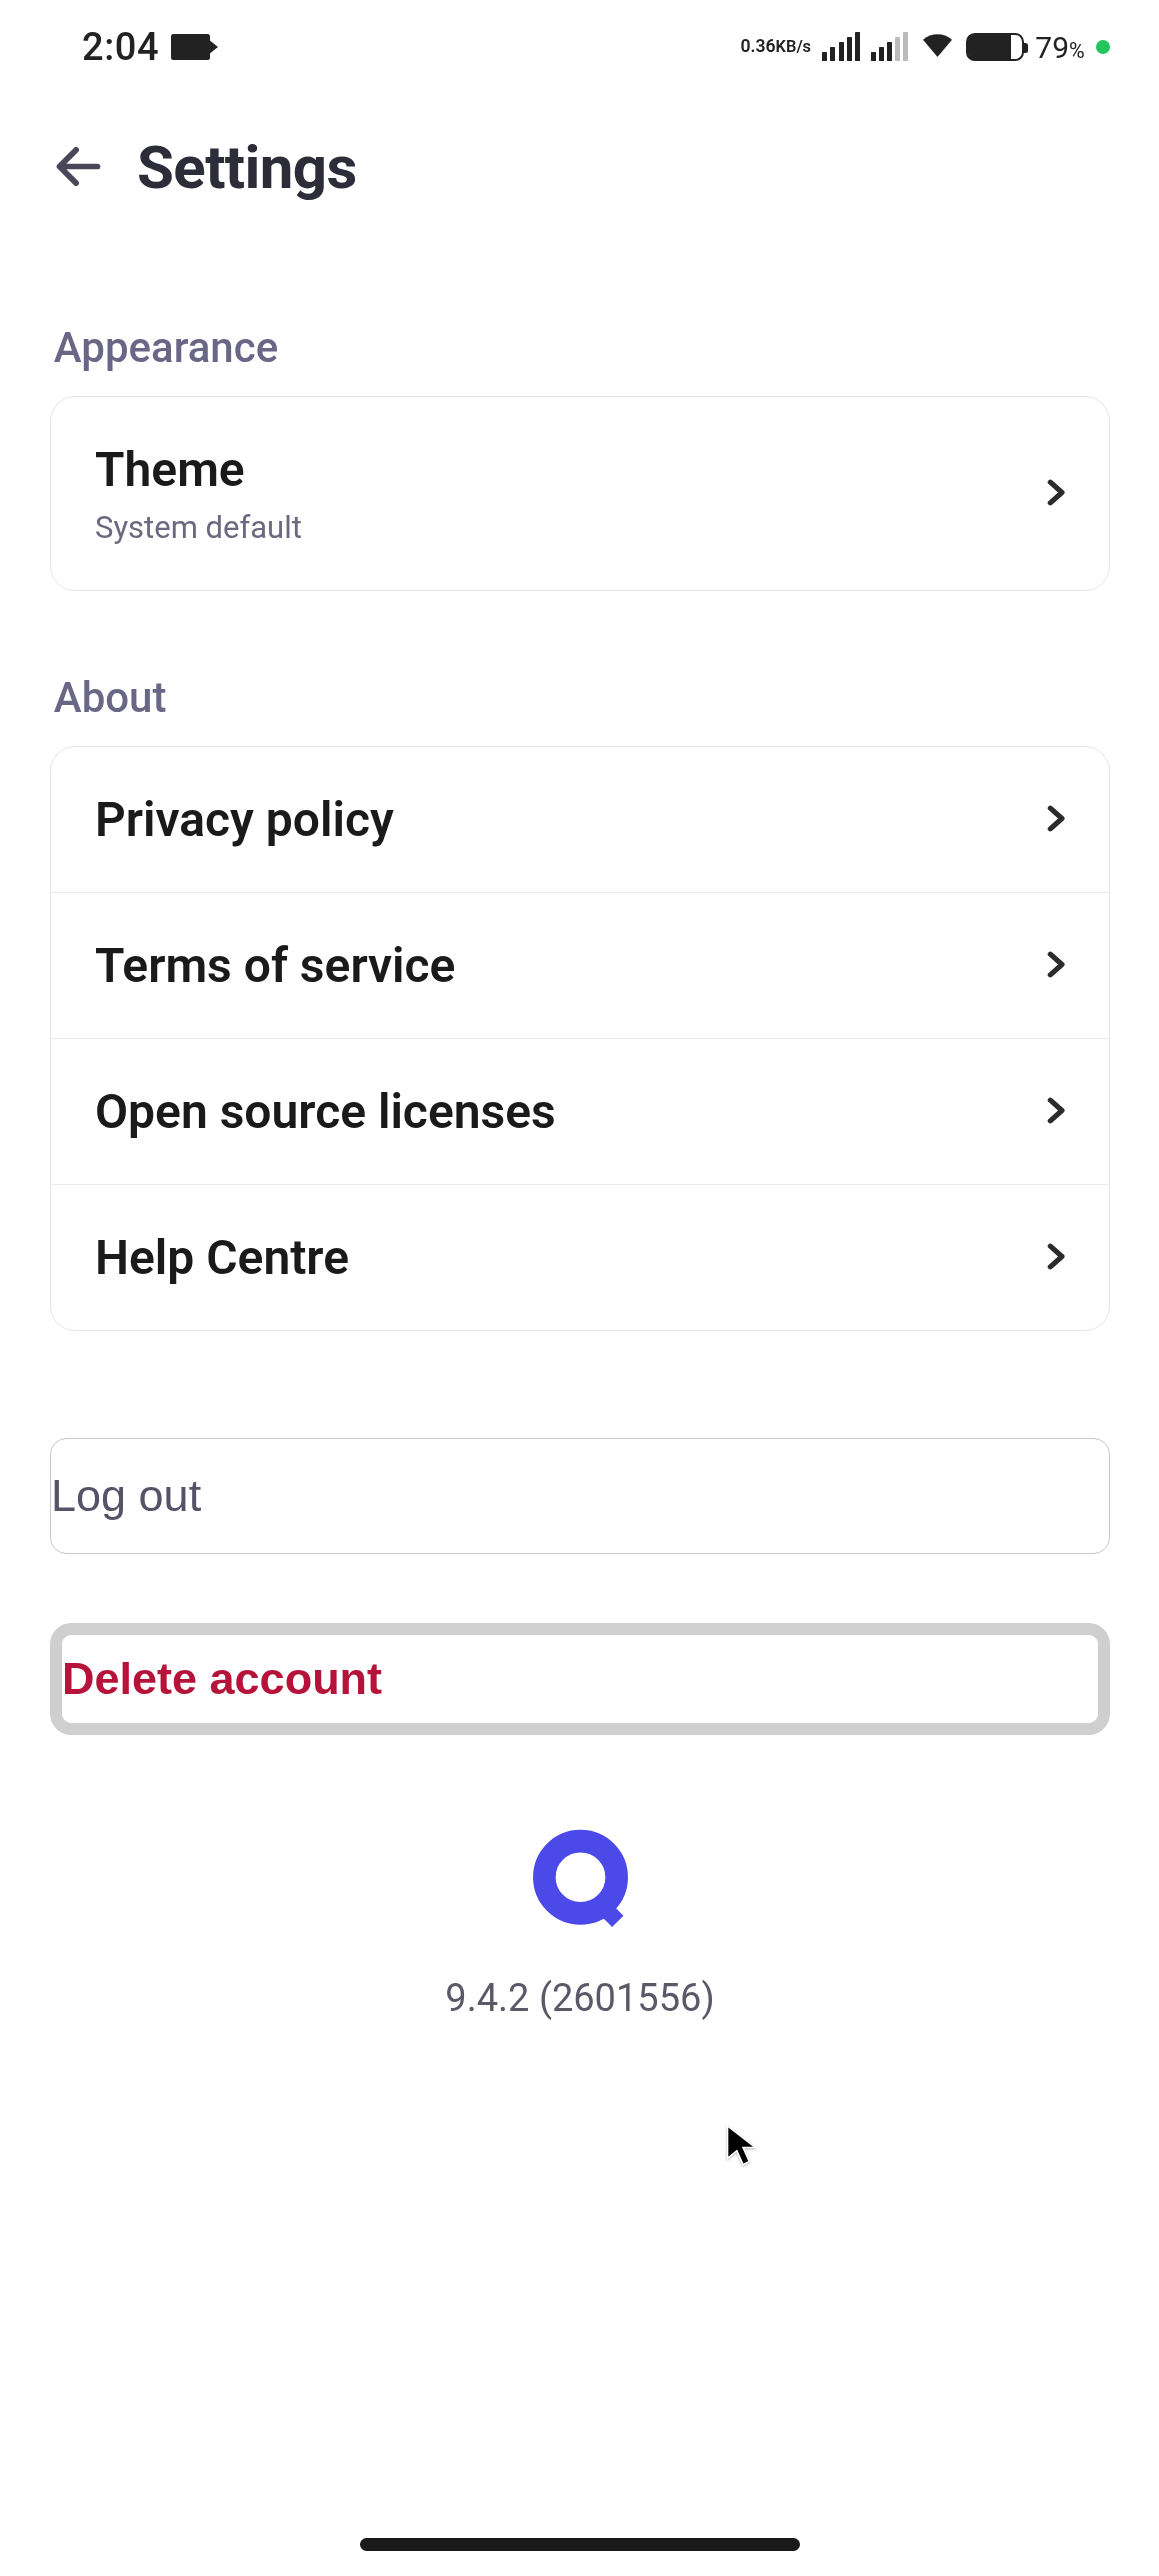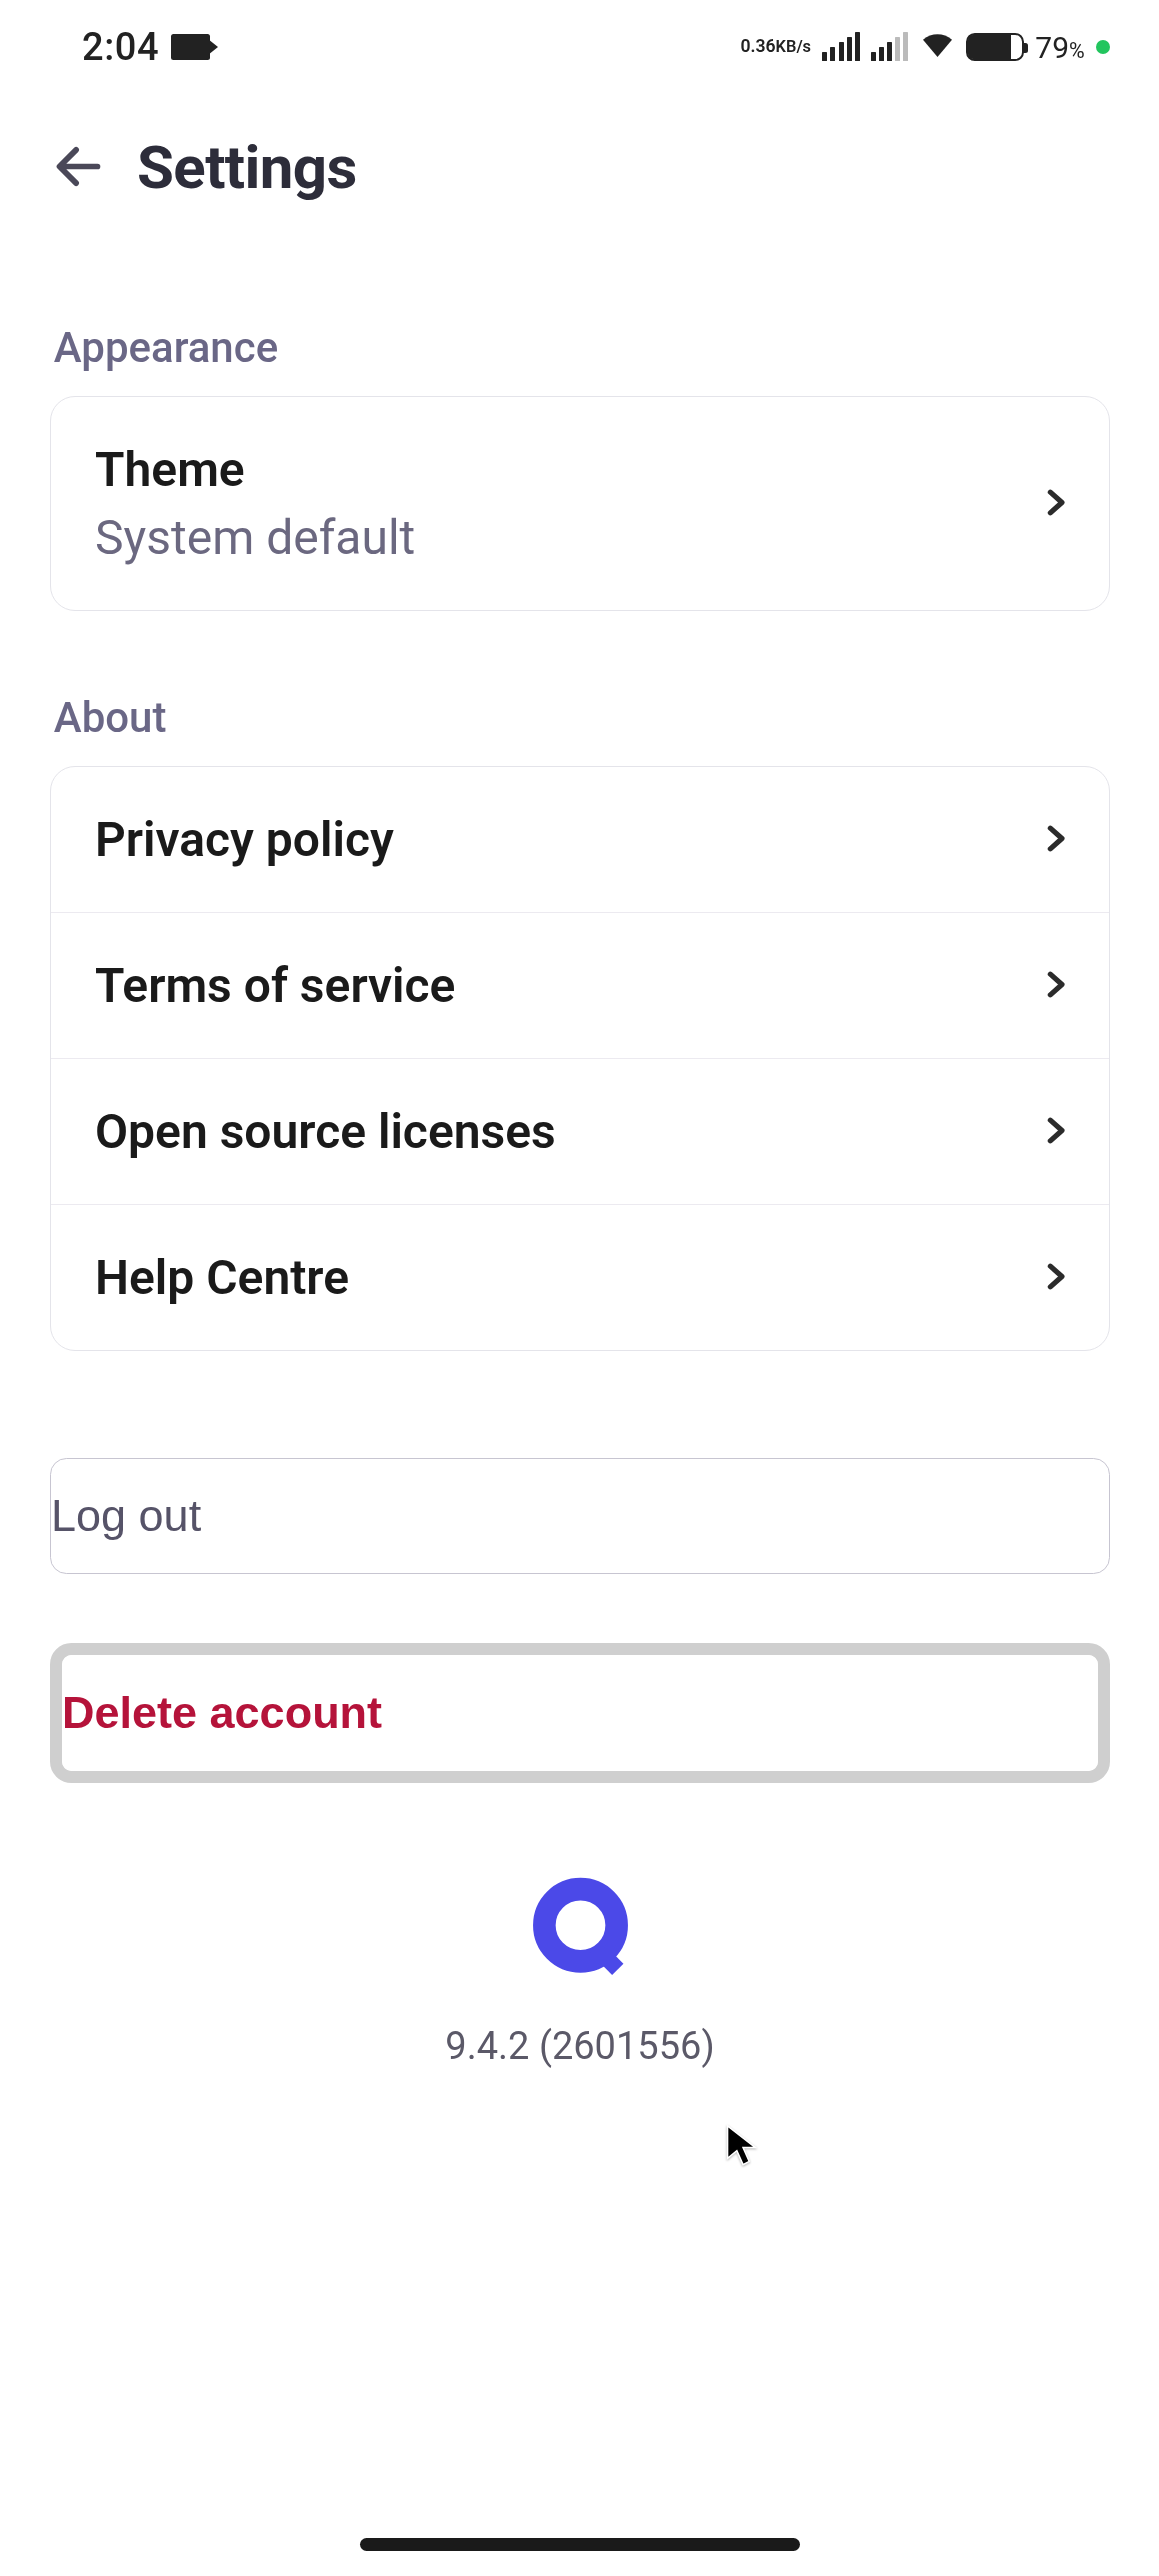--- a/index.html
+++ b/index.html
@@ -84,21 +84,21 @@
   }
   .card.top-cut { border-top-left-radius: 0; border-top-right-radius: 0; border-top: none; margin-top: -1.3px;}
   .row {
     display: flex; align-items: center; justify-content: space-between;
     padding: 44px 38px 44px 44px;
     cursor: pointer;
   }
   .row + .row { border-top: 0.6px solid #eceaf0; }
   .row-labels { display:flex; flex-direction:column; gap: 11.3px; }
   .row-title { font-size: 48px; font-weight: 600; color: #1a1a1a; }
-  .row-sub { font-size: 48px; color: #6b6880; font-weight: 400; }
+  .row-sub { font-size: 31px; color: #6b6880; font-weight: 400; }
   .chevron svg { width: 31px; height: 31px; }
   .chevron path { stroke: #2b2b2b; stroke-width: 4; fill: none; stroke-linecap: round; stroke-linejoin: round; }
 
   .section-label {
     font-size: 42px; color: #6a6786; font-weight: 500;
     margin: 82px 0 24px 3.8px;
   }
 
   
   .btn {
@@ -116,21 +116,21 @@
   .btn-danger-wrap {
     border: 12.6px solid #cfcfcf;
     border-radius: 21.4px;
     padding: 0;
   }
   .btn-danger {
     border: none;
     color: #b5133a;
     font-weight: 600;
     border-radius: 10px;
-    padding: 32px 0;
+    padding: 18px 0;
   }
   .btn-gap { height: 69px; }
 
   
   .footer {
     margin-top: 88px;
     display:flex; flex-direction:column; align-items:center; gap: 38px;
   }
   .logo svg { width: 113px; height: 113px; }
   .version { font-size: 38px; color: #5b5968; }

